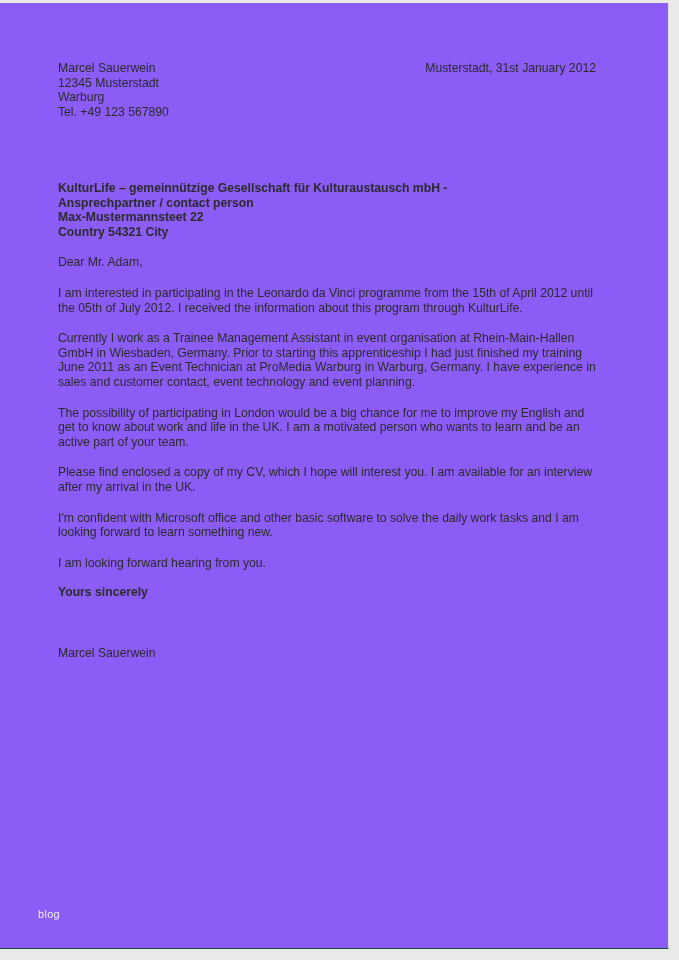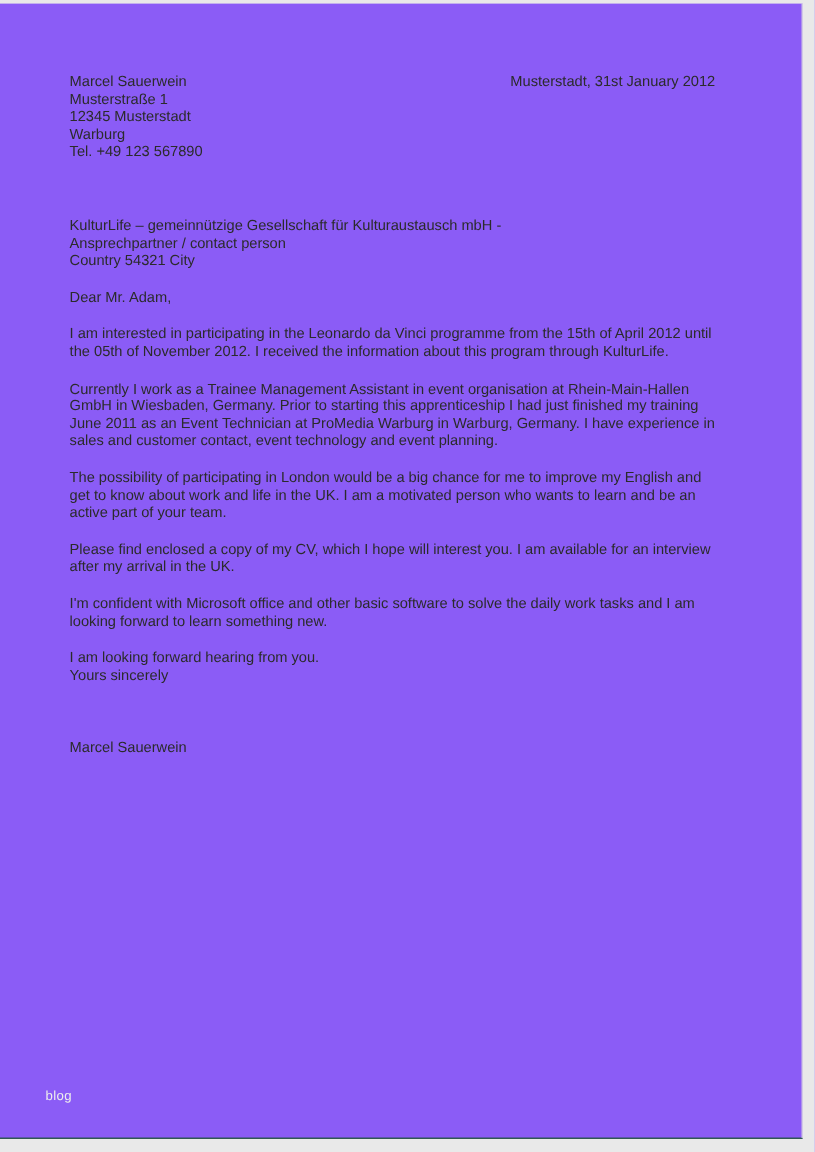--- a/index.html
+++ b/index.html
@@ -52,20 +52,21 @@
   .date-line {
     position: absolute;
     right: 0;
     top: 0;
     white-space: pre;
   }
 
   
   .recipient-block {
     margin-top: 44px;
+    font-weight: bold;
   }
   .recipient-line {
     display: block;
     white-space: pre;
   }
 
   
   .subject-line {
     display: block;
     margin-top: 44px;
@@ -79,21 +80,22 @@
     margin-top: 16px;
   }
   .para {
     display: block;
     margin-top: 16px;
     text-align: left;
   }
 
   .closing {
     display: block;
-    margin-top: 0;
+    margin-top: 15px;
+    font-weight: bold;
   }
   .signature-name {
     display: block;
     margin-top: 46px;
   }
 
   
   .watermark {
     position: absolute;
     left: 38px;
@@ -107,38 +109,38 @@
 </head>
 <body>
 
 <div class="page-sheet">
 
   <div class="letter-body">
 
     <div class="header-row">
       <div class="sender-block">
         <span class="sender-line">Marcel Sauerwein</span>
-        <span class="sender-line">Musterstraße 1</span>
         <span class="sender-line">12345 Musterstadt</span>
         <span class="sender-line">Warburg</span>
         <span class="sender-line">Tel. +49 123 567890</span>
       </div>
       <span class="date-line">Musterstadt, 31st January 2012</span>
     </div>
 
     <div class="recipient-block">
       <span class="recipient-line">KulturLife – gemeinnützige Gesellschaft für Kulturaustausch mbH -</span>
       <span class="recipient-line">Ansprechpartner / contact person</span>
+      <span class="recipient-line">Max-Mustermannsteet 22</span>
       <span class="recipient-line">Country 54321 City</span>
     </div>
 
 
     <span class="salutation">Dear Mr. Adam,</span>
 
-    <span class="para">I am interested in participating in the Leonardo da Vinci programme from the 15th of April 2012 until the 05th of November 2012. I received the information about this program through KulturLife.</span>
+    <span class="para">I am interested in participating in the Leonardo da Vinci programme from the 15th of April 2012 until the 05th of July 2012. I received the information about this program through KulturLife.</span>
     <span class="para">Currently I work as a Trainee Management Assistant in event organisation at Rhein-Main-Hallen GmbH in Wiesbaden, Germany. Prior to starting this apprenticeship I had just finished my training June 2011 as an Event Technician at ProMedia Warburg in Warburg, Germany. I have experience in sales and customer contact, event technology and event planning.</span>
     <span class="para">The possibility of participating in London would be a big chance for me to improve my English and get to know about work and life in the UK. I am a motivated person who wants to learn and be an active part of your team.</span>
     <span class="para">Please find enclosed a copy of my CV, which I hope will interest you. I am available for an interview after my arrival in the UK.</span>
     <span class="para">I'm confident with Microsoft office and other basic software to solve the daily work tasks and I am looking forward to learn something new.</span>
     <span class="para">I am looking forward hearing from you.</span>
 
     <span class="closing">Yours sincerely</span>
     <span class="signature-name">Marcel Sauerwein</span>
 
   </div>

